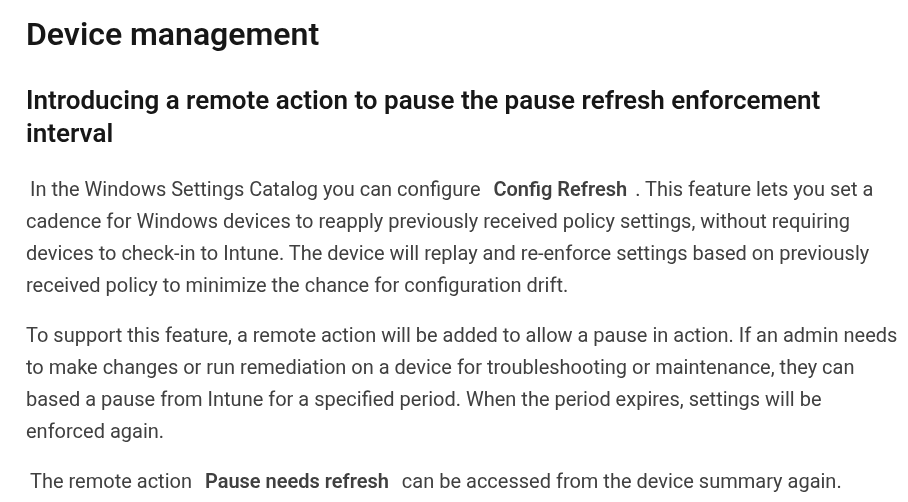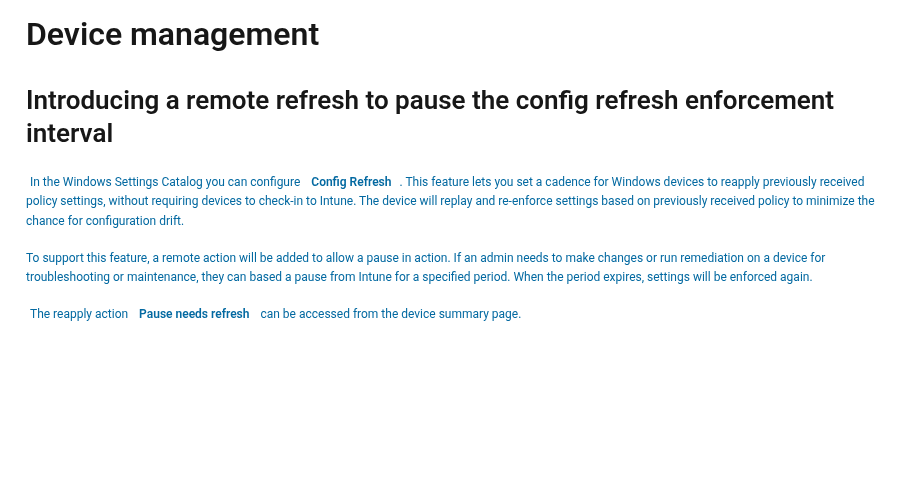--- a/index.html
+++ b/index.html
@@ -22,38 +22,38 @@
       margin-bottom: 28px;
       line-height: 1.3;
     }
     h3.sub-heading {
       font-size: 26px;
       font-weight: 600;
       margin-bottom: 22px;
       line-height: 1.3;
     }
     p.para {
-      font-size: 12px;
+      font-size: 20px;
       font-weight: 400;
       margin-bottom: 18px;
       line-height: 1.6;
-      color: #0369a1;
+      color: #404040;
     }
     .bold {
       font-weight: 600;
     }
   </style>
 </head>
 <body>
 
 <h2 class="main-heading">Device management</h2>
 
-<h3 class="sub-heading">Introducing a remote refresh to pause the config refresh enforcement interval</h3>
+<h3 class="sub-heading">Introducing a remote action to pause the pause refresh enforcement interval</h3>
 
 <p class="para">
   <span>In the Windows Settings Catalog you can configure </span><span class="bold">Config Refresh</span><span>. This feature lets you set a cadence for Windows devices to reapply previously received policy settings, without requiring devices to check-in to Intune. The device will replay and re-enforce settings based on previously received policy to minimize the chance for configuration drift.</span>
 </p>
 
 <p class="para">To support this feature, a remote action will be added to allow a pause in action. If an admin needs to make changes or run remediation on a device for troubleshooting or maintenance, they can based a pause from Intune for a specified period. When the period expires, settings will be enforced again.</p>
 
 <p class="para">
-  <span>The reapply action </span><span class="bold">Pause needs refresh</span><span> can be accessed from the device summary page.</span>
+  <span>The remote action </span><span class="bold">Pause needs refresh</span><span> can be accessed from the device summary again.</span>
 </p>
 
 </body></html>

